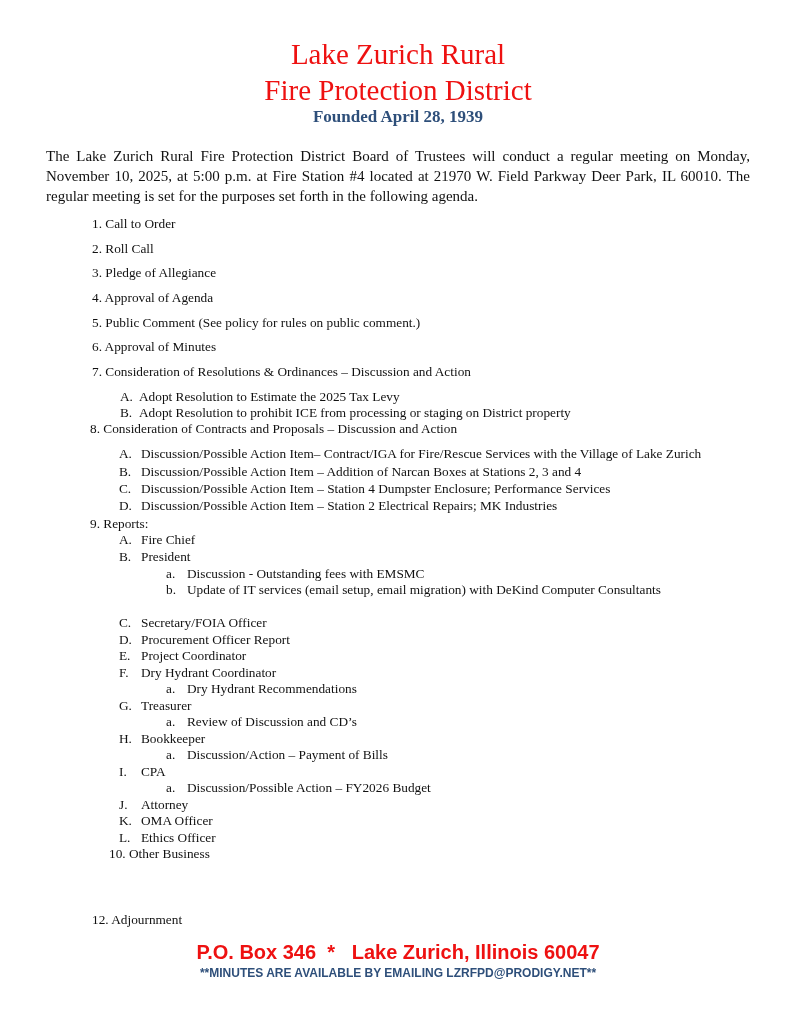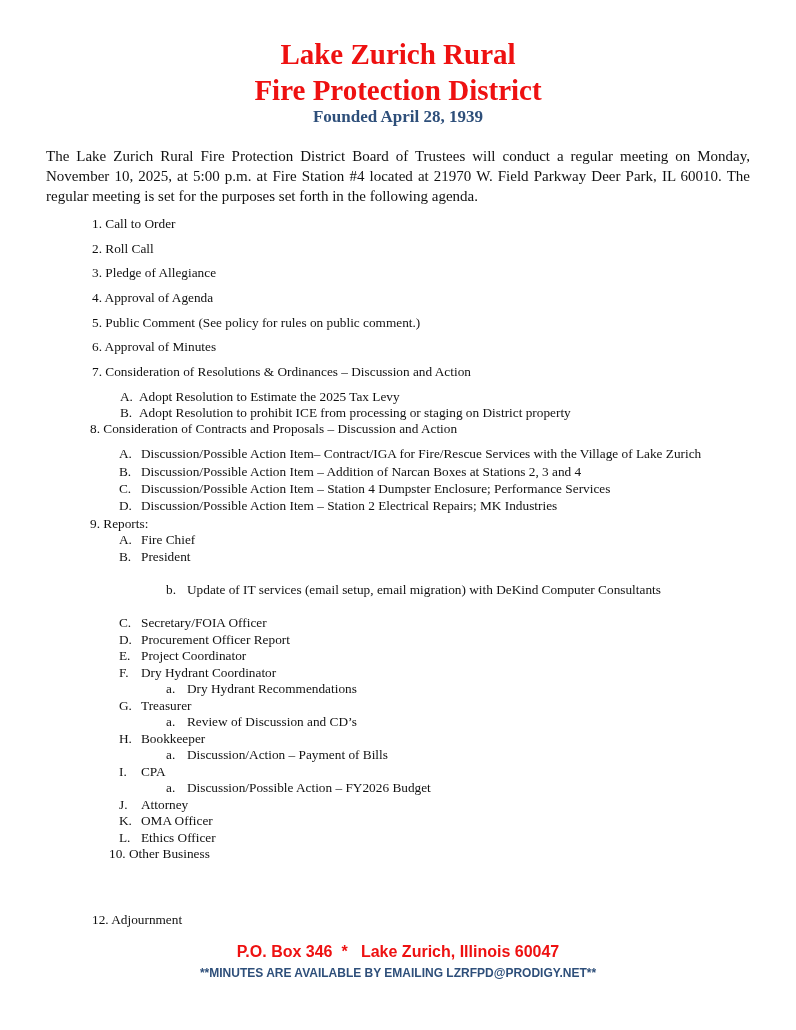--- a/index.html
+++ b/index.html
@@ -1,25 +1,25 @@
 <!DOCTYPE html>
 <html><head>
 <meta charset="utf-8">
 <style>
   html, body { margin: 0; padding: 0; background: #ffffff; }
   body { width: 796px; height: 1030px; position: relative; overflow: hidden; }
   .page { position: absolute; left: 0; top: 0; width: 796px; height: 1030px; font-family: "Liberation Serif", serif; color: #111; }
-  .title { position: absolute; left: 0; width: 796px; text-align: center; font-family: "Liberation Serif", serif; font-weight: bold; color: #ee1111; font-size: 29px; line-height: 32px; }
+  .title { position: absolute; left: 0; width: 796px; text-align: center; font-family: "Liberation Serif", serif; font-weight: normal; color: #ee1111; font-size: 29px; line-height: 32px; }
   .t1 { top: 38px; }
   .t2 { top: 74px; }
   .founded { position: absolute; left: 0; width: 796px; top: 107px; text-align: center; font-weight: bold; color: #2e4f7a; font-size: 17px; line-height: 20px; }
   .intro { position: absolute; left: 46px; width: 704px; top: 146px; font-size: 15px; line-height: 20px; text-align: justify; }
   .item { position: absolute; font-size: 13.3px; line-height: 16px; white-space: nowrap; }
   .lbl { display: inline-block; }
-  .footer1 { position: absolute; left: 0; width: 796px; top: 942px; text-align: center; font-family: "Liberation Sans", sans-serif; font-weight: bold; color: #ee1111; font-size: 16px; line-height: 20px; white-space: pre; }
+  .footer1 { position: absolute; left: 0; width: 796px; top: 942px; text-align: center; font-family: "Liberation Sans", sans-serif; font-weight: bold; color: #ee1111; font-size: 20px; line-height: 20px; white-space: pre; }
   .footer2 { position: absolute; left: 0; width: 796px; top: 965px; text-align: center; font-family: "Liberation Sans", sans-serif; font-weight: bold; color: #2e4f7a; font-size: 12px; line-height: 16px; }
 </style>
 </head>
 <body>
 
 <div class="page">
   <div class="title t1">Lake Zurich Rural</div>
   <div class="title t2">Fire Protection District</div>
   <div class="founded">Founded April 28, 1939</div>
 
@@ -52,20 +52,21 @@
     <span class="lbl" style="width:22px">C.</span><span>Discussion/Possible Action Item – Station 4 Dumpster Enclosure; Performance Services</span>
   </div>
   <div class="item" style="left:119px;top:498px">
     <span class="lbl" style="width:22px">D.</span><span>Discussion/Possible Action Item – Station 2 Electrical Repairs; MK Industries</span>
   </div>
 
   <div class="item" style="left:90px;top:516px">9. Reports:</div>
 
   <div class="item" style="left:119px;top:532px"><span class="lbl" style="width:22px">A.</span><span>Fire Chief</span></div>
   <div class="item" style="left:119px;top:549px"><span class="lbl" style="width:22px">B.</span><span>President</span></div>
+  <div class="item" style="left:166px;top:566px"><span class="lbl" style="width:21px">a.</span><span>Discussion - Outstanding fees with EMSMC</span></div>
   <div class="item" style="left:166px;top:582px"><span class="lbl" style="width:21px">b.</span><span>Update of IT services (email setup, email migration) with DeKind Computer Consultants</span></div>
   <div class="item" style="left:119px;top:615px"><span class="lbl" style="width:22px">C.</span><span>Secretary/FOIA Officer</span></div>
   <div class="item" style="left:119px;top:632px"><span class="lbl" style="width:22px">D.</span><span>Procurement Officer Report</span></div>
   <div class="item" style="left:119px;top:648px"><span class="lbl" style="width:22px">E.</span><span>Project Coordinator</span></div>
   <div class="item" style="left:119px;top:665px"><span class="lbl" style="width:22px">F.</span><span>Dry Hydrant Coordinator</span></div>
   <div class="item" style="left:166px;top:681px"><span class="lbl" style="width:21px">a.</span><span>Dry Hydrant Recommendations</span></div>
   <div class="item" style="left:119px;top:698px"><span class="lbl" style="width:22px">G.</span><span>Treasurer</span></div>
   <div class="item" style="left:166px;top:714px"><span class="lbl" style="width:21px">a.</span><span>Review of Discussion and CD’s</span></div>
   <div class="item" style="left:119px;top:731px"><span class="lbl" style="width:22px">H.</span><span>Bookkeeper</span></div>
   <div class="item" style="left:166px;top:747px"><span class="lbl" style="width:21px">a.</span><span>Discussion/Action – Payment of Bills</span></div>

